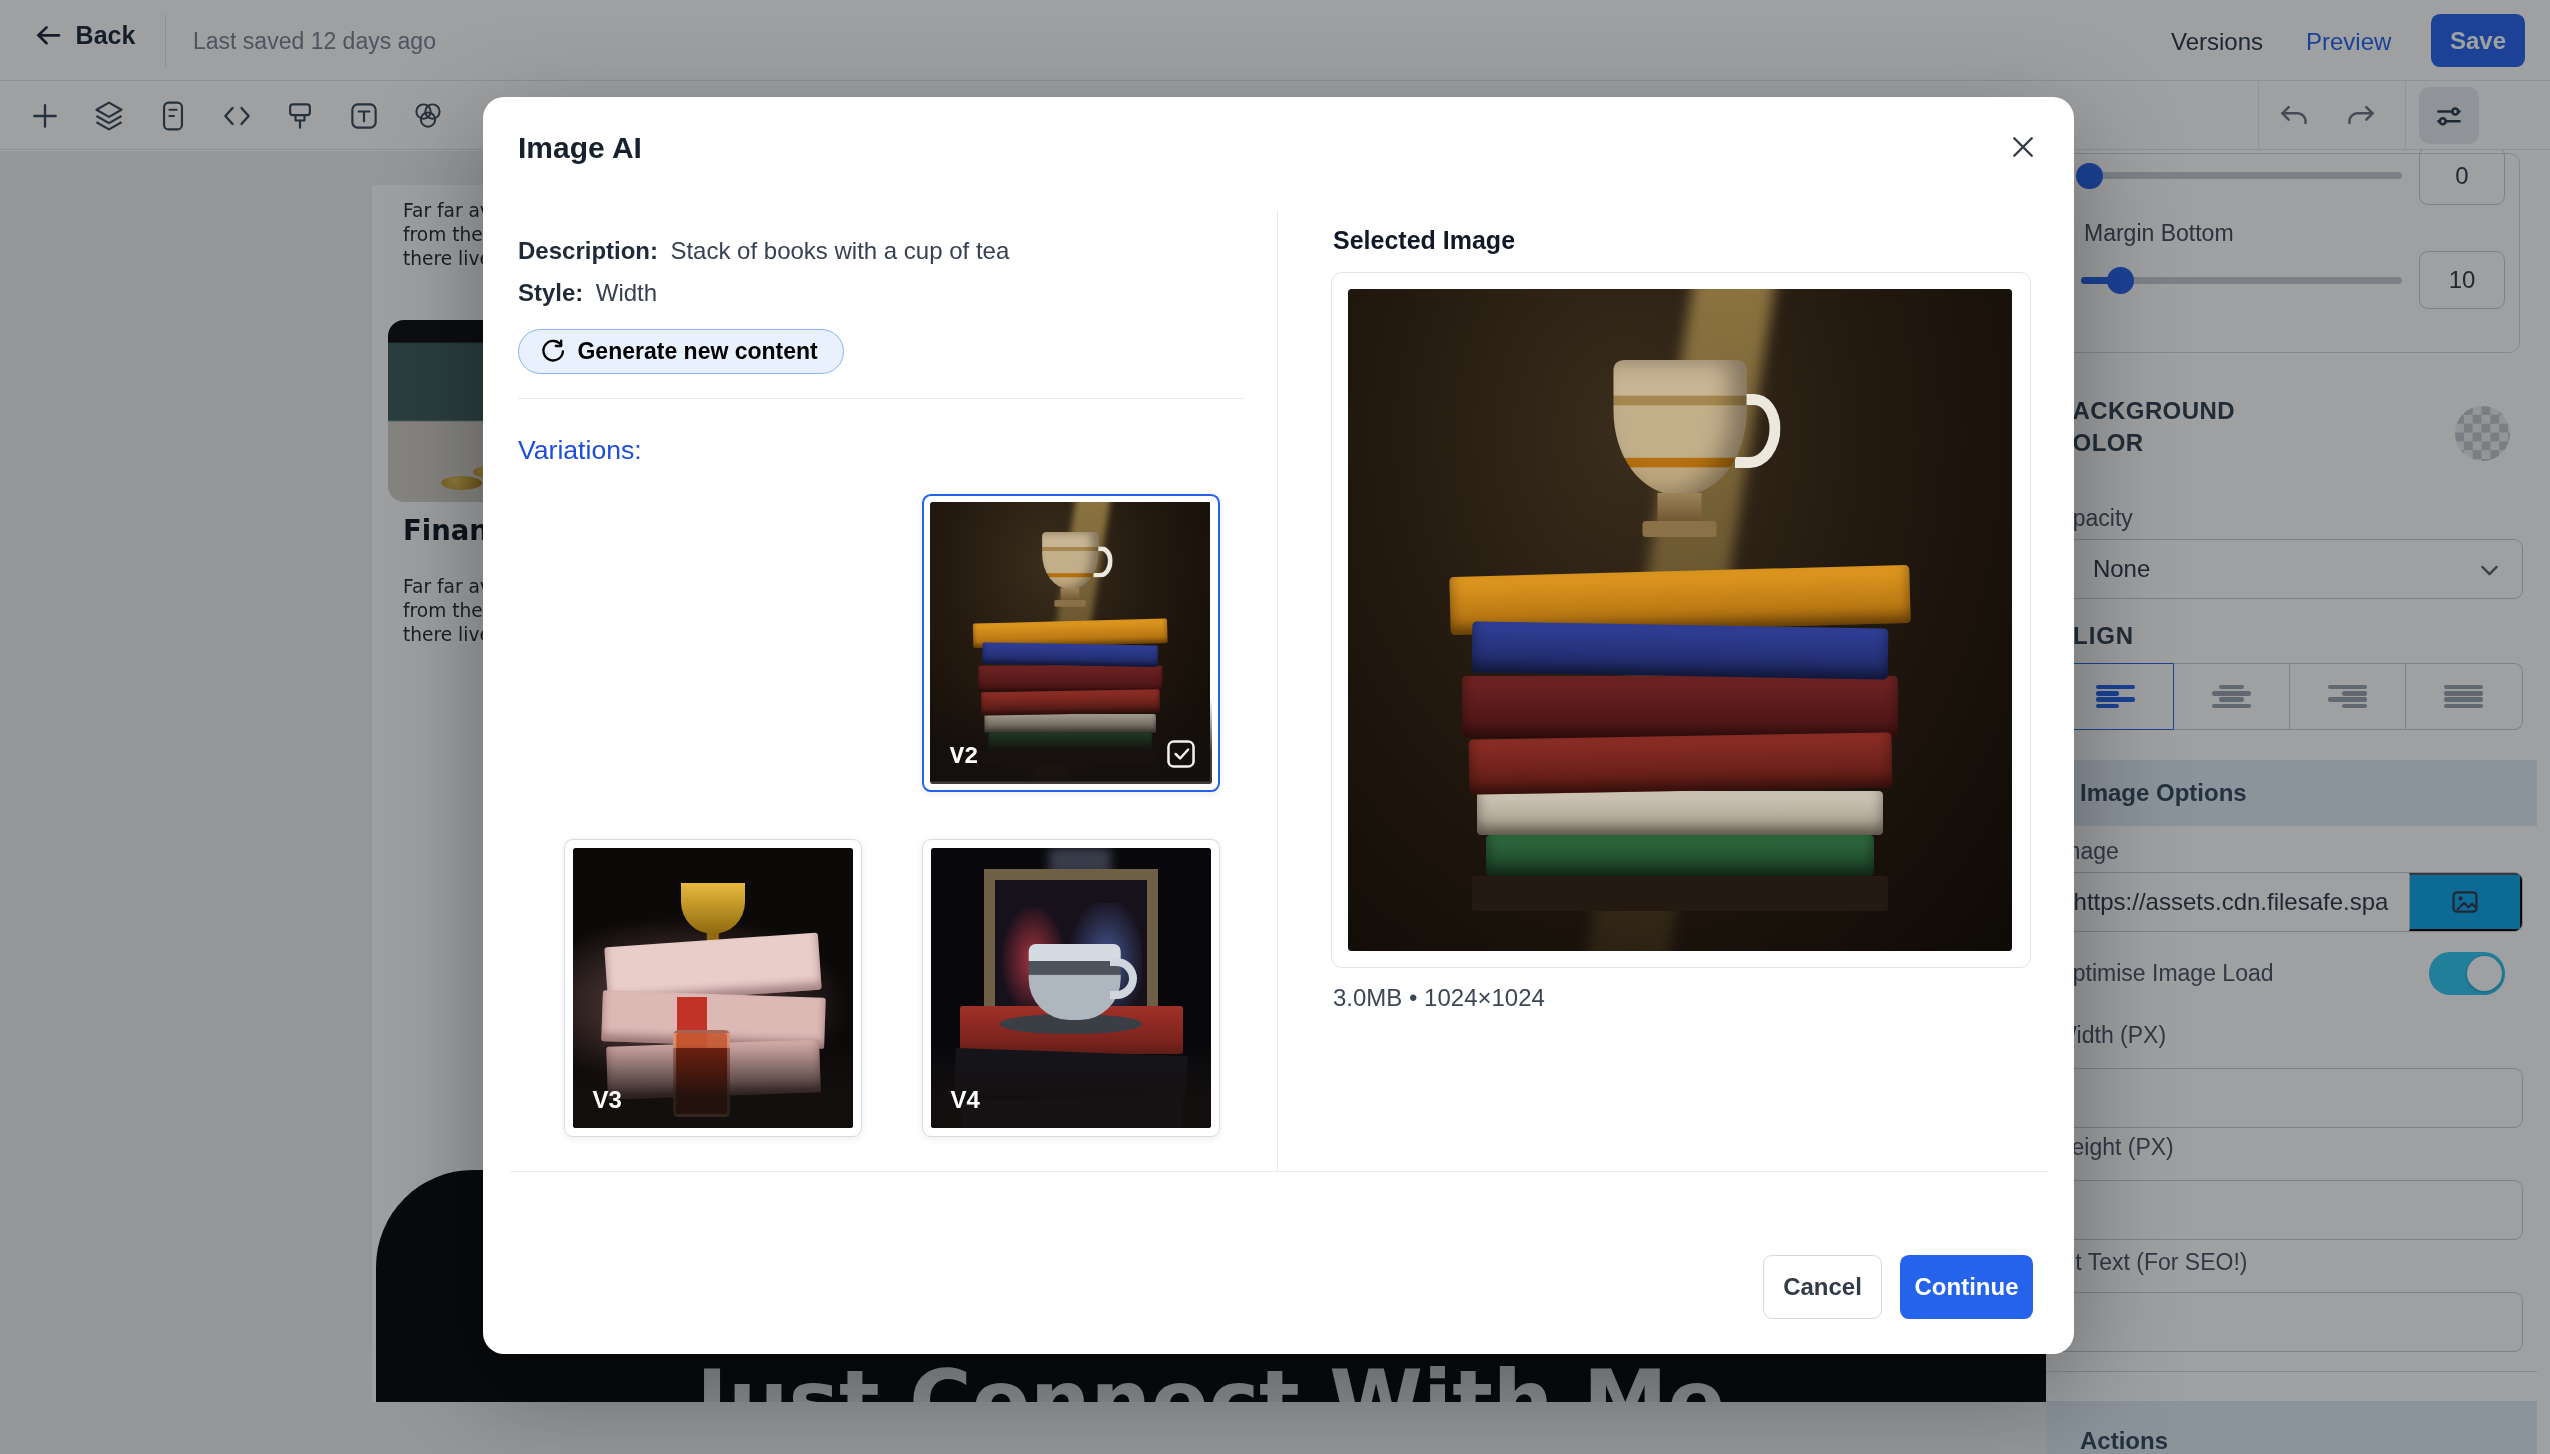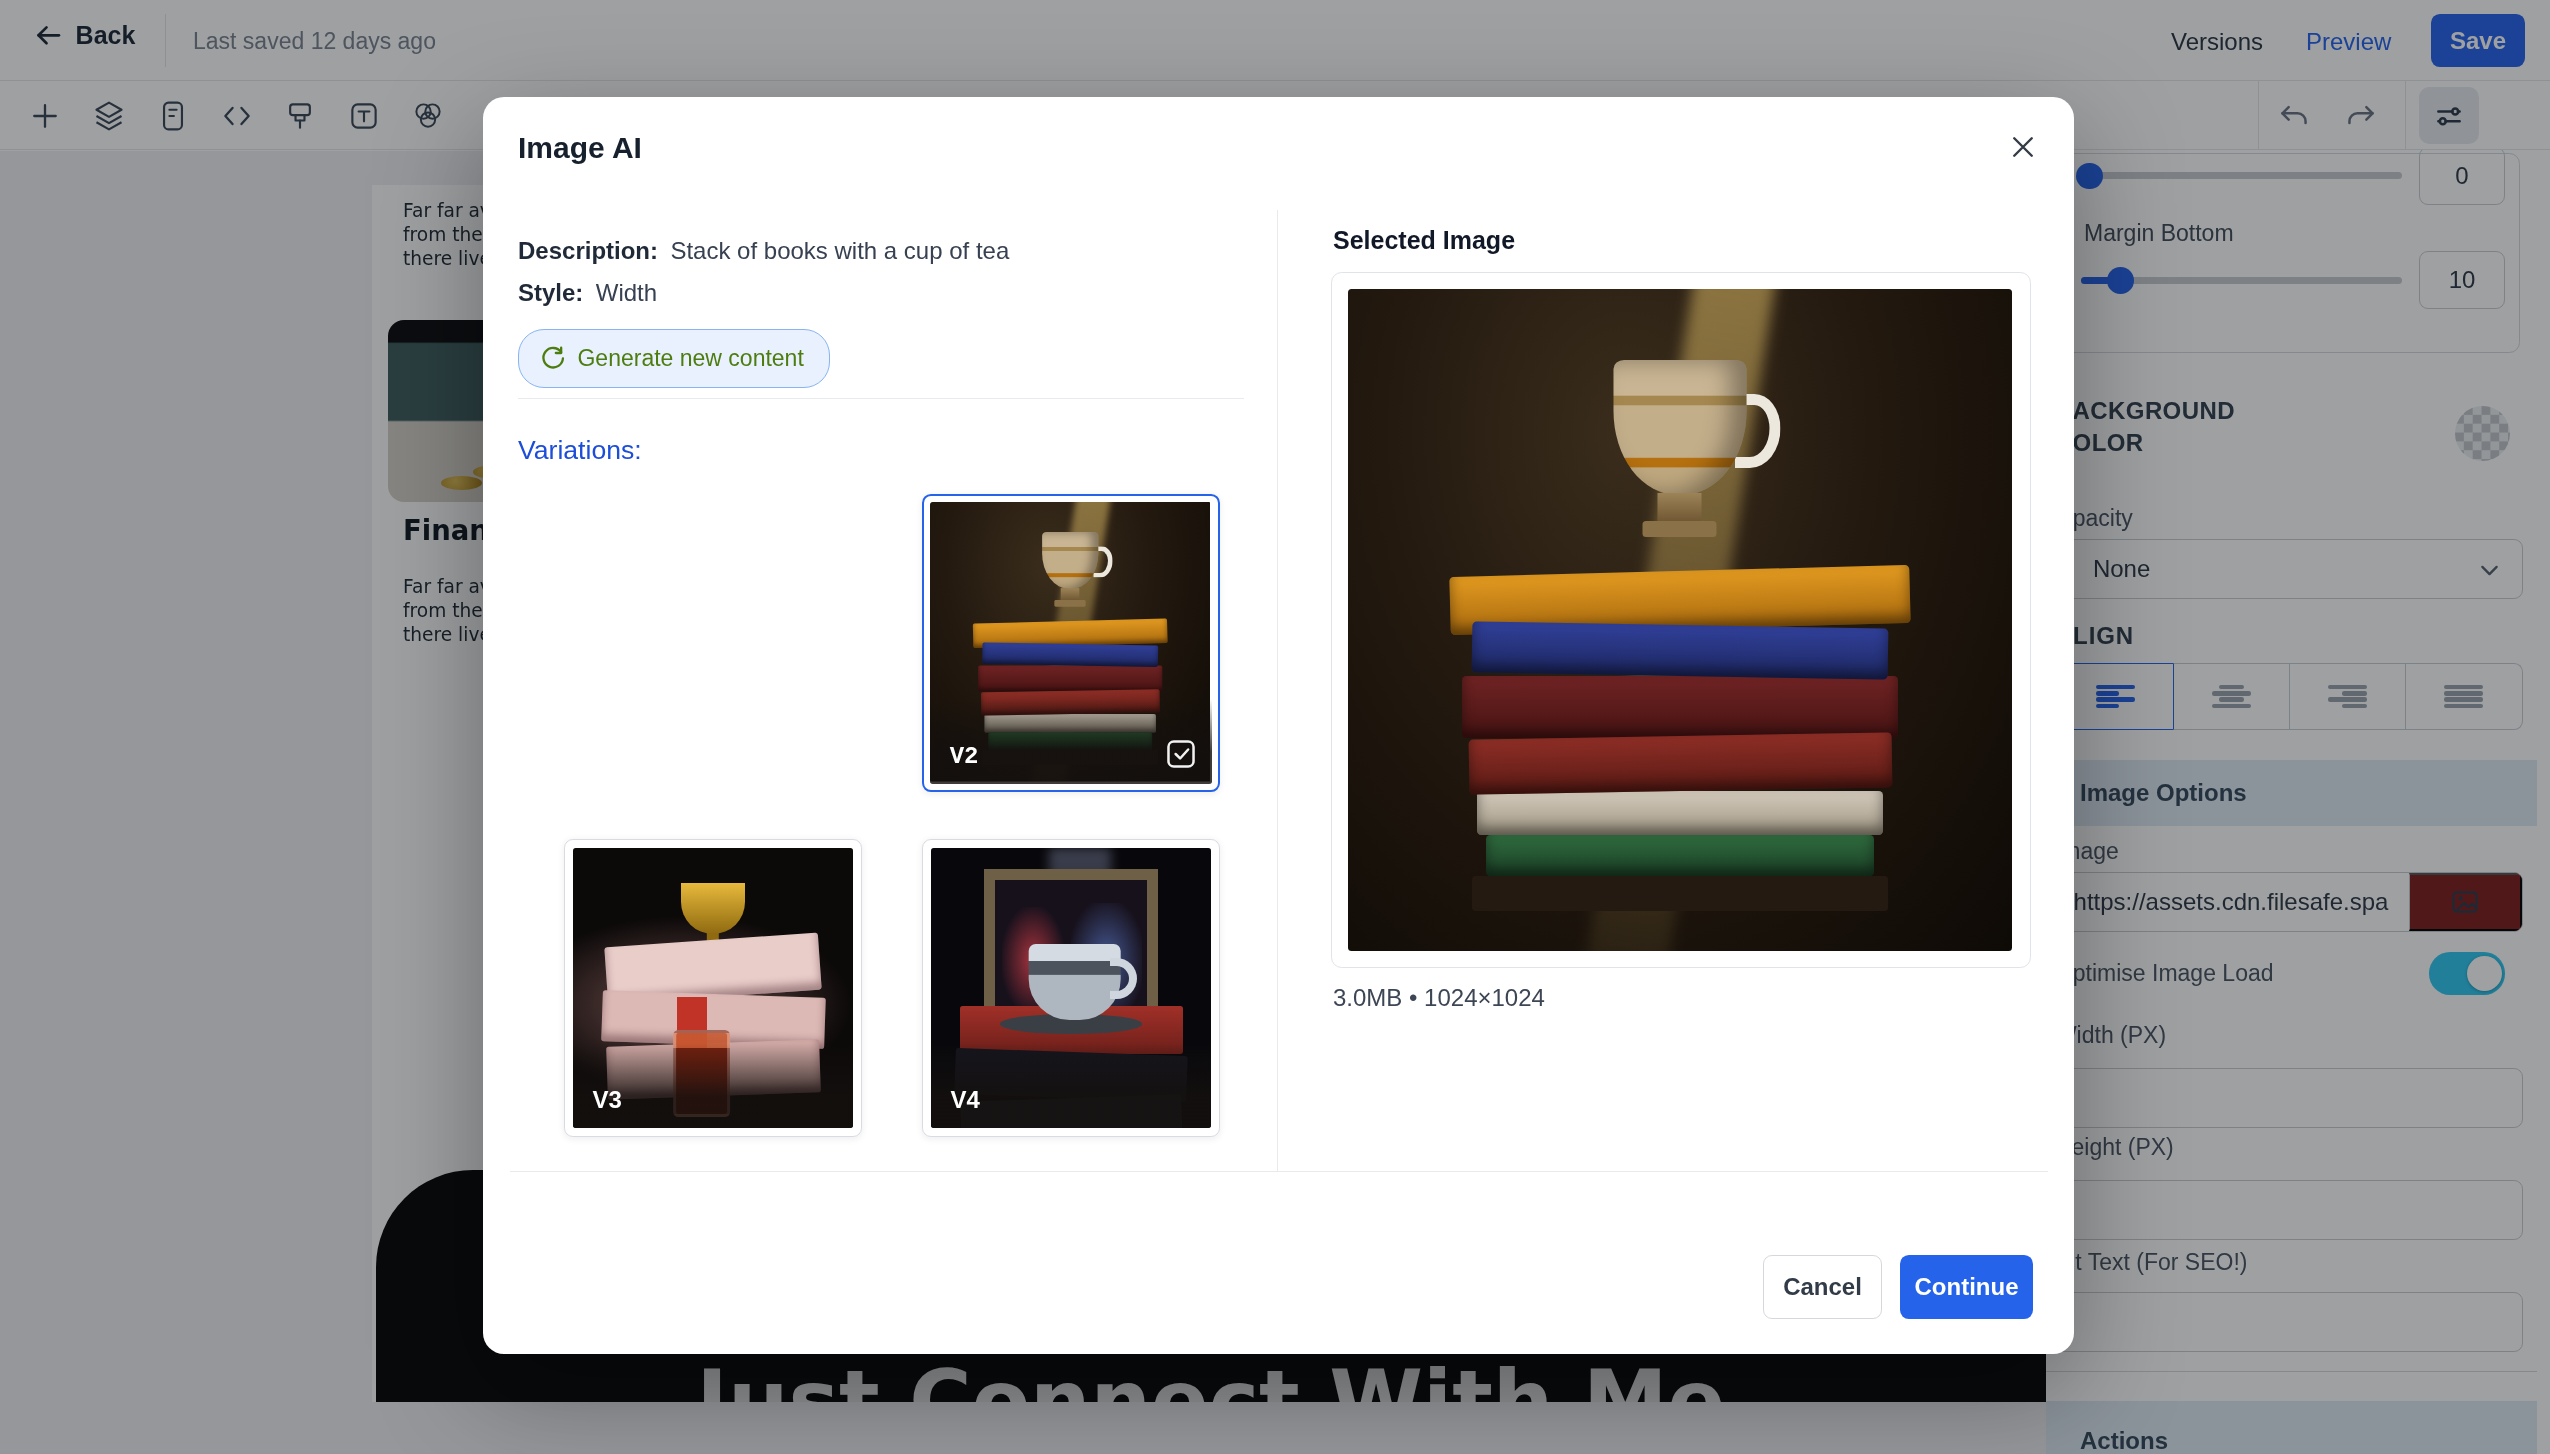--- a/index.html
+++ b/index.html
@@ -57,38 +57,38 @@
   .align-btn.active { border:1.8px solid #2563eb; color:#2563eb; }
   .bars { width:39px; height:32px; display:flex; flex-direction:column; justify-content:space-between; padding:4.4px 0; }
   .bars i { height:4.4px; border-radius:2.2px; background:currentColor; display:block; }
   .a-left i:nth-child(odd){width:39px} .a-left i:nth-child(even){width:23px}
   .a-center{align-items:center} .a-center i:nth-child(odd){width:25px} .a-center i:nth-child(even){width:39px}
   .a-right{align-items:flex-end} .a-right i:nth-child(odd){width:39px} .a-right i:nth-child(even){width:25px}
   .a-justify i{width:39px}
   .sb-band { position:absolute; left:0; width:491px; height:66px; background:#dfeaf4; display:flex; align-items:center; }
   .sb-band span { margin-left:34px; font-size:24px; font-weight:700; color:#35485a; }
   .sb-input { position:absolute; left:8.9px; width:468px; height:60px; border:1.3px solid #c9cdd3; border-radius:8.9px; background:#fff; font-size:24px; color:#2e3845; padding:0 21px; font-family:"Liberation Sans", sans-serif; }
-  .img-input-row { position:absolute; left:8.9px; width:468px; height:60px; border:1.3px solid #c9cdd3; border-radius:8.9px; background:#7f1d1d; display:flex; align-items:center; overflow:hidden; }
+  .img-input-row { position:absolute; left:8.9px; width:468px; height:60px; border:1.3px solid #c9cdd3; border-radius:8.9px; background:#0ea5e9; display:flex; align-items:center; overflow:hidden; }
   .img-input-row input { flex:1; border:none; outline:none; height:100%; font-size:24px; color:#2e3845; padding:0 17.7px; font-family:"Liberation Sans", sans-serif; min-width:0; }
   .img-input-row .seg { width:113px; height:100%; border-left:1.3px solid #c9cdd3; display:flex; align-items:center; justify-content:center; color:#2c3a4a; cursor:pointer; background:none; }
   .toggle { position:absolute; width:76px; height:43px; border-radius:21px; background:#2fc9f2; cursor:pointer; }
   .toggle .knob { position:absolute; right:3.5px; top:3.5px; width:35px; height:35px; border-radius:50%; background:#fff; box-shadow:0 0.9px 3.5px rgba(0,0,0,.3); }
   .sb-divider { position:absolute; left:0; width:491px; height:0.9px; background:#d6d9dd; }
 
   
   .scrim { position:absolute; left:0; top:0; width:2550px; height:1454px; background:rgba(13,17,23,0.40); z-index:50; }
 
   
   .modal { position:absolute; left:483px; top:97px; width:1591px; height:1257px; background:#fff; border-radius:21px; z-index:60; box-shadow:0 35px 106px rgba(0,0,0,0.35); }
   .modal-title { position:absolute; left:35px; top:34px; font-size:30px; font-weight:700; color:#17212e; }
   .close-btn { position:absolute; left:1520px; top:32px; width:39px; height:39px; border:none; background:none; color:#333c46; cursor:pointer; }
   .close-btn svg { width:28px; height:28px; }
   .meta-row { position:absolute; left:35px; font-size:24px; color:#374151; white-space:nowrap; }
   .meta-row b { color:#1f2937; font-weight:700; margin-right:12.4px; }
-  .gen-btn { position:absolute; left:35px; top:232px; height:59px; padding:0 25px 0 19.5px; display:flex; align-items:center; gap:12.4px; background:#e8f1fd; border:1.3px solid #88b4f3; border-radius:26px; color:#4d7c0f; font-size:23px; font-weight:400; cursor:pointer; }
+  .gen-btn { position:absolute; left:35px; top:232px; height:45px; padding:0 25px 0 19.5px; display:flex; align-items:center; gap:12.4px; background:#e8f1fd; border:1.3px solid #88b4f3; border-radius:26px; color:#000000; font-size:23px; font-weight:700; cursor:pointer; }
   .gen-btn svg { width:26.6px; height:26.6px; }
   .hr1 { position:absolute; left:35px; top:301px; width:726px; height:0.9px; background:#e8eaed; }
   .variations-label { position:absolute; left:35px; top:338px; font-size:26.6px; color:#1d4ed8; }
   .vdiv { position:absolute; left:794px; top:113px; width:0.9px; height:961px; background:#e8eaed; }
   .footer-hr { position:absolute; left:26.6px; top:1074px; width:1538px; height:0.9px; background:#e8eaed; }
 
   .thumb { position:absolute; width:298px; height:298px; background:#fff; border:0.9px solid #d8dce2; border-radius:8.9px; padding:8px; box-shadow:0 1.8px 7px rgba(20,30,50,0.08); cursor:pointer; }
   .thumb.selected { border:2.7px solid #2563eb; padding:6.2px; }
   .thumb-art { position:relative; width:100%; height:100%; overflow:hidden; border-radius:2.7px; }
   .thumb-shade { position:absolute; left:0; right:0; bottom:0; height:85px; background:linear-gradient(to bottom, rgba(0,0,0,0), rgba(20,16,14,0.82) 62%); }

